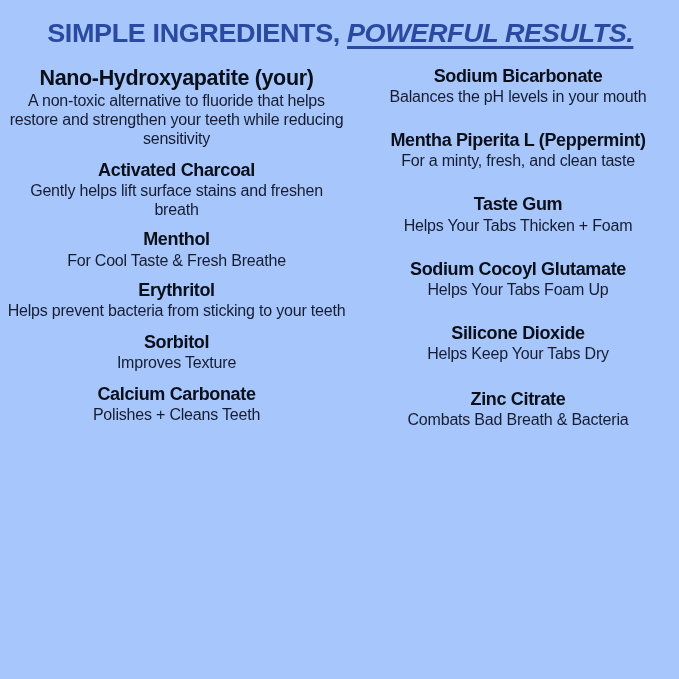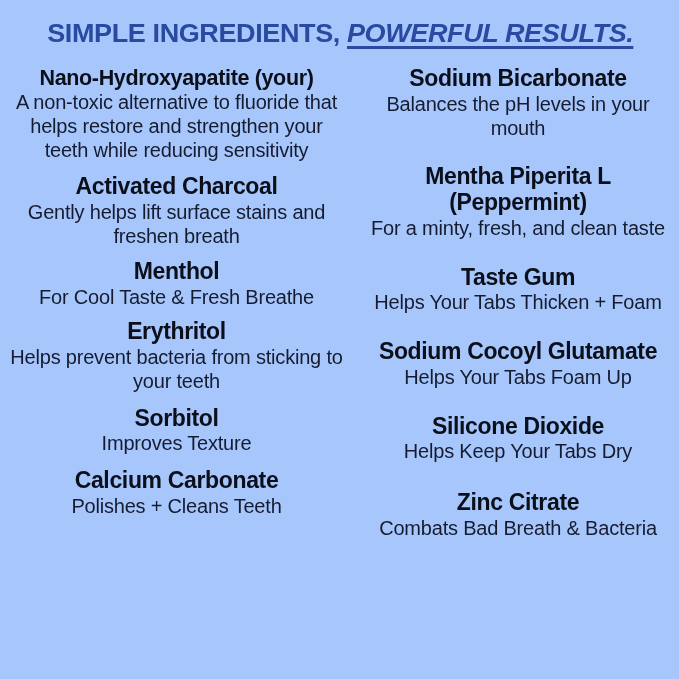--- a/index.html
+++ b/index.html
@@ -78,28 +78,28 @@
   
   .ingredient {
     text-align: center;
     margin-bottom: 9px;
   }
   .ing-name {
     font-weight: bold;
     color: #0b0f1a;
     line-height: 1.12;
     letter-spacing: -0.35px;
-    font-size: 23px;
+    font-size: 18px;
   }
   .ing-desc {
     color: #161c30;
     font-weight: 400;
     line-height: 1.19;
     letter-spacing: -0.2px;
-    font-size: 20px;
+    font-size: 16px;
     margin-top: 1px;
   }
 
   
   .col-left .ingredient:nth-child(1) .ing-name { font-size: 21.5px; }
   .col-left .ingredient:nth-child(1) { margin-bottom: 10px; }
   .col-left .ingredient:nth-child(2) { margin-top: 2px; margin-bottom: 10px; }
   .col-left .ingredient:nth-child(3) { margin-bottom: 10px; }
   .col-left .ingredient:nth-child(4) { margin-bottom: 12px; }
   .col-left .ingredient:nth-child(5) { margin-bottom: 12px; }

